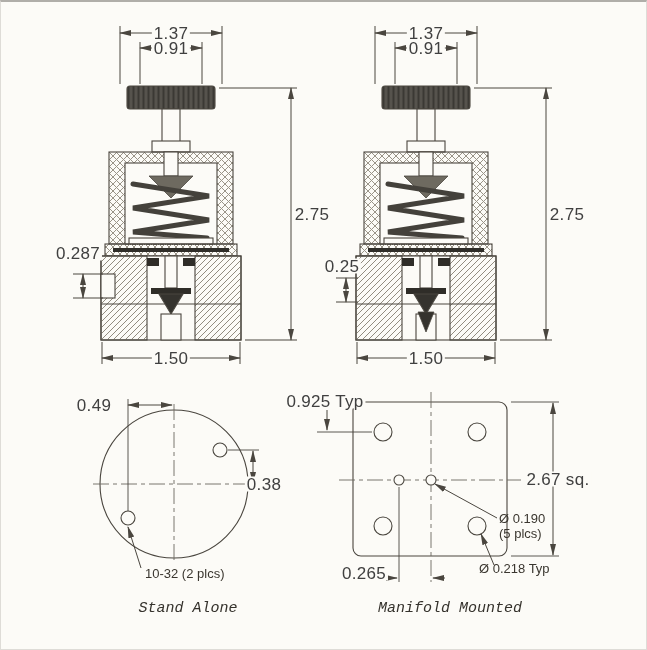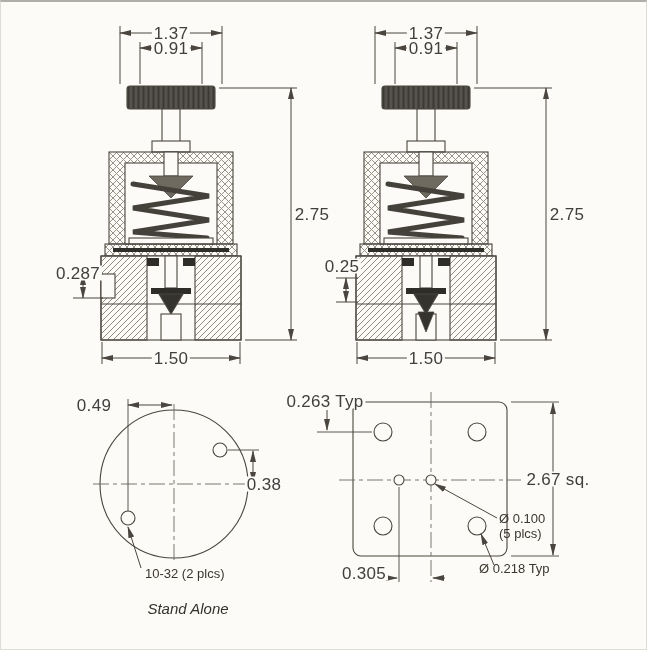--- a/index.html
+++ b/index.html
@@ -12,21 +12,21 @@
   .dim{
     position:absolute;transform:translate(-50%,-50%);
     font-size:17px;color:#404040;background:#fcfbf7;padding:0 2px;
     white-space:nowrap;letter-spacing:.3px;line-height:15px;
   }
   .callout{
     position:absolute;font-size:13px;color:#3a362f;line-height:15px;white-space:nowrap;
   }
   .caption{
     position:absolute;transform:translate(-50%,-50%);
-    font-family:Liberation Sans, sans-serif;font-style:italic;
+    font-family:Liberation Mono, monospace;font-style:italic;
     font-size:15px;color:#35322c;white-space:nowrap;
   }
 </style>
 </head>
 <body>
 
 <div class="page">
 
   <svg class="linework" width="647" height="650" viewBox="0 0 647 650">
     <defs>
@@ -145,36 +145,37 @@
       <line x1="493" y1="563" x2="480" y2="532" stroke-width="1" marker-end="url(#ah)"></line>
       <line x1="398" y1="485" x2="398" y2="580" stroke-width="0.9"></line>
       <line x1="385" y1="576" x2="396" y2="576" stroke-width="1" marker-end="url(#ah)"></line>
       <line x1="444" y1="576" x2="432" y2="576" stroke-width="1" marker-end="url(#ah)"></line>
     </g>
   </svg>
 
   <span class="dim" style="left:170px;top:31px">1.37</span>
   <span class="dim" style="left:170px;top:46px">0.91</span>
   <span class="dim" style="left:311px;top:212px">2.75</span>
-  <span class="dim" style="left:77px;top:271px">0.287</span>
+  <span class="dim" style="left:77px;top:251px">0.287</span>
   <span class="dim" style="left:170px;top:356px">1.50</span>
 
   <span class="dim" style="left:425px;top:31px">1.37</span>
   <span class="dim" style="left:425px;top:46px">0.91</span>
   <span class="dim" style="left:566px;top:212px">2.75</span>
   <span class="dim" style="left:341px;top:264px">0.25</span>
   <span class="dim" style="left:425px;top:356px">1.50</span>
 
   <span class="dim" style="left:93px;top:403px">0.49</span>
   <span class="dim" style="left:263px;top:482px">0.38</span>
   <span class="callout" style="left:144px;top:564px">10-32 (2 plcs)</span>
   <span class="caption" style="left:187px;top:606px">Stand Alone</span>
 
-  <span class="dim" style="left:324px;top:399px">0.263 Typ</span>
+  <span class="dim" style="left:324px;top:399px">0.925 Typ</span>
   <span class="dim" style="left:557px;top:477px">2.67 sq.</span>
   <div class="callout" style="left:498px;top:509px">
-    <span>Ø 0.100</span><br>
+    <span>Ø 0.190</span><br>
     <span>(5 plcs)</span>
   </div>
   <span class="callout" style="left:478px;top:559px">Ø 0.218 Typ</span>
-  <span class="dim" style="left:363px;top:571px">0.305</span>
+  <span class="dim" style="left:363px;top:571px">0.265</span>
+  <span class="caption" style="left:449px;top:606px">Manifold Mounted</span>
 
 </div>
 
 </body></html>

